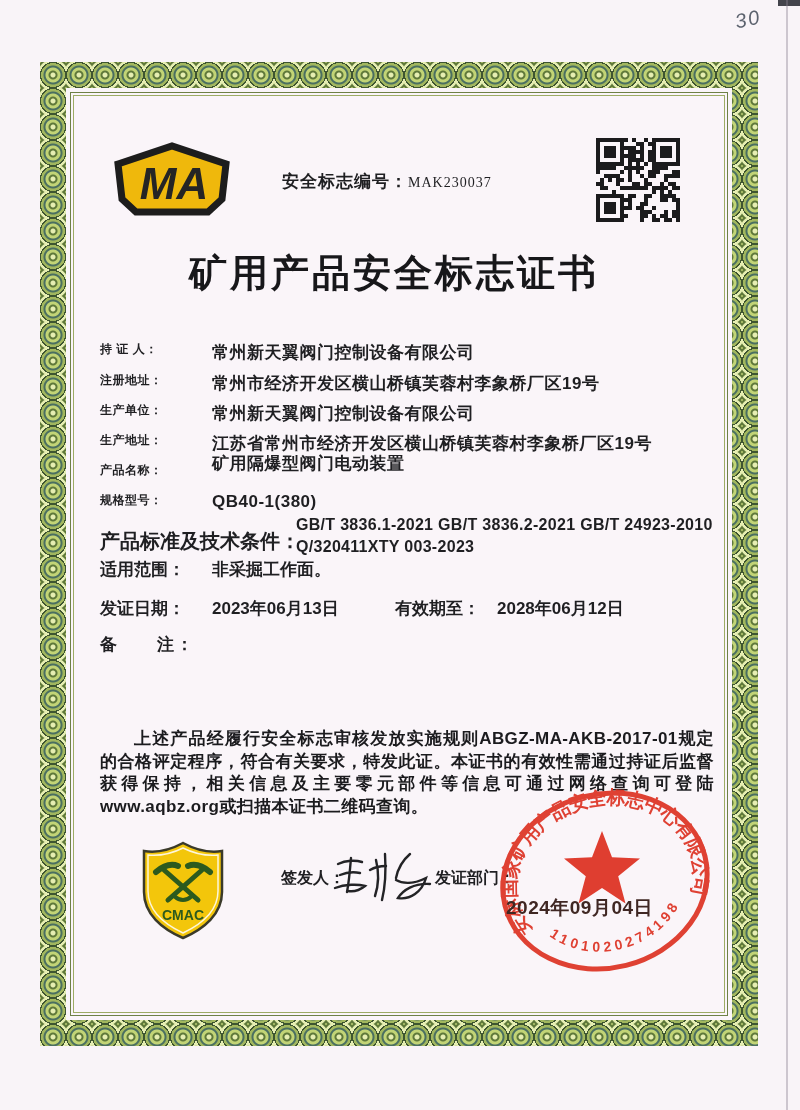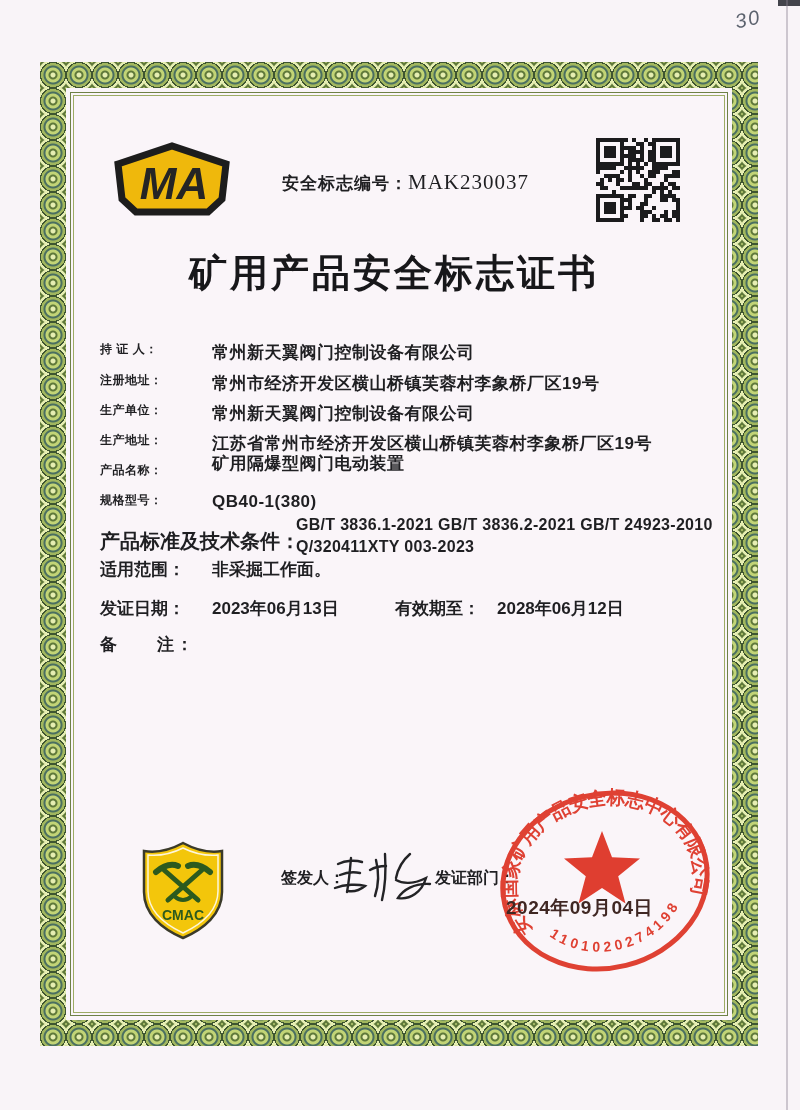--- a/index.html
+++ b/index.html
@@ -28,21 +28,21 @@
       repeating-linear-gradient(0deg, rgba(255,255,250,.14) 0 2px, rgba(35,55,30,.14) 2px 4px);
     background-size:26px 26px, auto;
   }
   .frame-inner{position:absolute;inset:26px;background:#faf5f9;}
   .hairline-1{position:absolute;inset:30px;border:1px solid #6e8145;pointer-events:none;}
   .hairline-2{position:absolute;inset:33px;border:1px solid #9dac64;pointer-events:none;}
 
   .abs{position:absolute;}
 
   .cert-no{left:282px;top:170px;font-size:17px;font-weight:bold;letter-spacing:1px;}
-  .cert-no .num{font-family:"Liberation Serif", serif;font-size:21px;font-weight:normal;letter-spacing:1px;}
+  .cert-no .num{font-family:"Liberation Serif", serif;font-size:14px;font-weight:normal;letter-spacing:1px;}
 
   .title{left:0;top:248px;width:788px;text-align:center;
          font-size:38px;font-weight:bold;letter-spacing:3px;color:#17171a;}
 
   .row .lbl{position:absolute;left:100px;font-size:12px;font-weight:bold;white-space:nowrap;letter-spacing:.5px;}
   .row .val{position:absolute;left:212px;font-size:17px;font-weight:bold;white-space:nowrap;letter-spacing:.5px;}
 
   .std-lbl{left:100px;top:528px;font-size:20px;font-weight:bold;white-space:nowrap;}
   .std-val{left:296px;top:514px;width:420px;font-size:16px;font-weight:bold;line-height:22px;letter-spacing:.3px;}
 
@@ -350,20 +350,21 @@
   <span class="abs" style="left:100px;top:558px;font-size:17px;font-weight:bold">适用范围：</span>
   <span class="abs" style="left:212px;top:558px;font-size:17px;font-weight:bold">非采掘工作面。</span>
 
   <span class="abs" style="left:100px;top:597px;font-size:17px;font-weight:bold">发证日期：</span>
   <span class="abs" style="left:212px;top:597px;font-size:17px;font-weight:bold">2023年06月13日</span>
   <span class="abs" style="left:395px;top:597px;font-size:17px;font-weight:bold">有效期至：</span>
   <span class="abs" style="left:497px;top:597px;font-size:17px;font-weight:bold">2028年06月12日</span>
 
   <span class="abs" style="left:100px;top:633px;font-size:17px;font-weight:bold;letter-spacing:2px">备　　注：</span>
 
+  <div class="abs statement">上述产品经履行安全标志审核发放实施规则ABGZ-MA-AKB-2017-01规定的合格评定程序，符合有关要求，特发此证。本证书的有效性需通过持证后监督获得保持，相关信息及主要零元部件等信息可通过网络查询可登陆www.aqbz.org或扫描本证书二维码查询。</div>
 
   <svg class="abs" style="left:138px;top:840px;width:90px;height:102px" viewBox="0 0 90 102">
     <path d="M45,3 C58,10 72,13 84,11 L84,52 C84,74 66,89 45,98 C24,89 6,74 6,52 L6,11 C18,13 32,10 45,3 Z" fill="#f3c60b" stroke="#3a3a2a" stroke-width="2.5"></path>
     <path d="M45,8 C57,14 69,16 80,15 L80,51 C80,70 64,84 45,93 C26,84 10,70 10,51 L10,15 C21,16 33,14 45,8 Z" fill="none" stroke="#fdf6dc" stroke-width="1.5"></path>
     <g stroke="#2c5a1e" stroke-width="5" stroke-linecap="round">
       <path d="M26,30 L60,60" fill="none"></path>
       <path d="M64,30 L30,60" fill="none"></path>
       <path d="M18,32 Q30,22 40,26" fill="none" stroke-width="6"></path>
       <path d="M72,32 Q60,22 50,26" fill="none" stroke-width="6"></path>
       <path d="M36,56 Q45,64 54,56" fill="none" stroke-width="4"></path>

